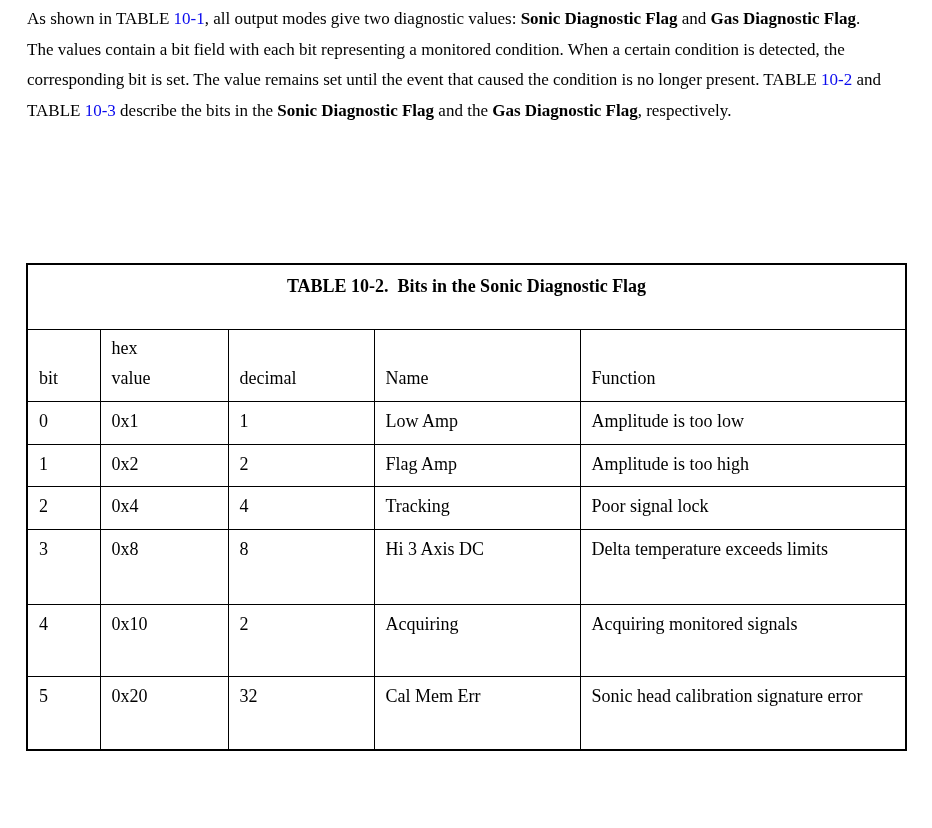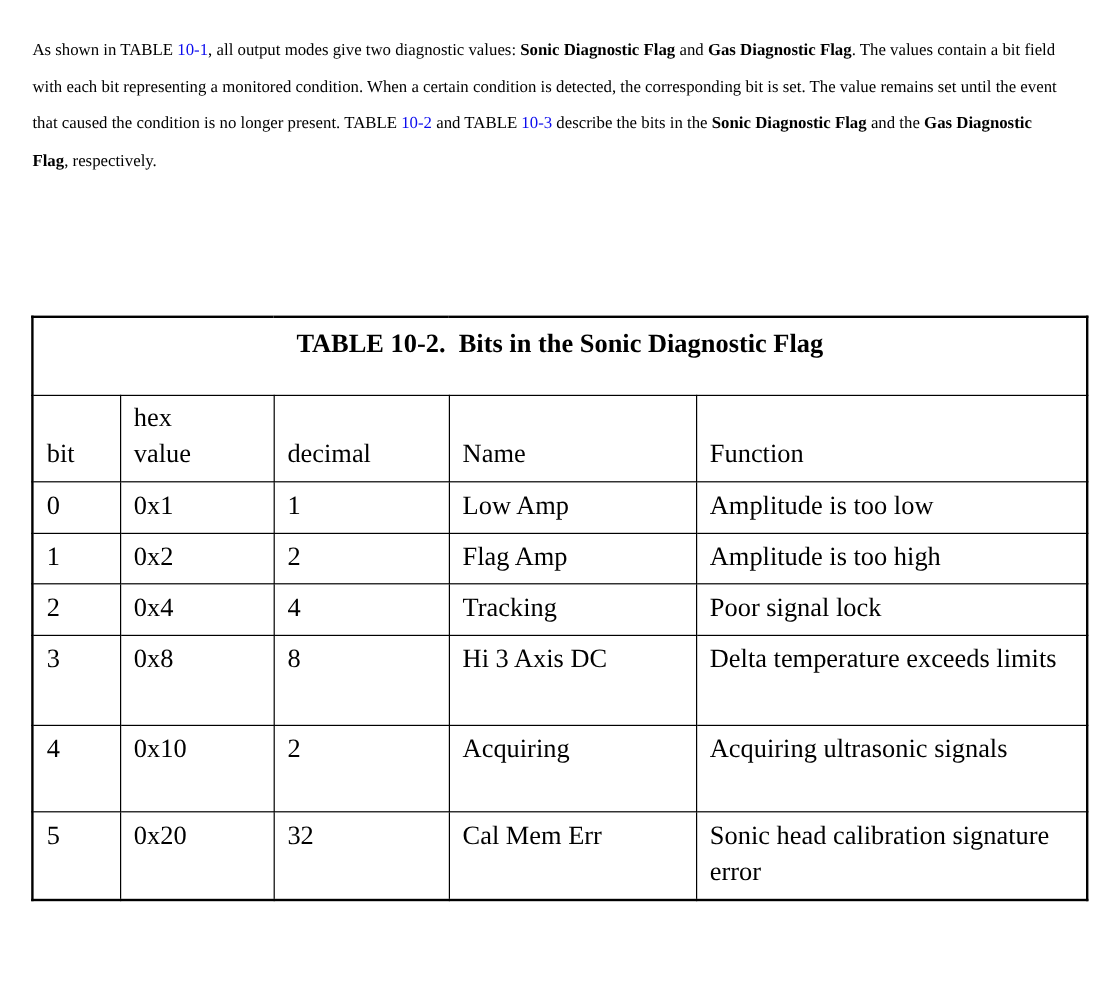--- a/index.html
+++ b/index.html
@@ -8,40 +8,40 @@
     width: 932px; height: 828px;
     background: #ffffff;
     color: #000000;
     font-family: "Liberation Serif", "DejaVu Serif", serif;
     overflow: hidden;
   }
   .page { position: relative; width: 932px; height: 828px; }
 
   .para {
     position: absolute;
-    left: 27px; top: 28px;
+    left: 27px; top: 4px;
     width: 858px;
-    font-size: 14px;
+    font-size: 17px;
     line-height: 30.6px;
     margin: 0;
   }
   .para b { font-weight: bold; }
   a.ref-link {
     color: #0b0bee;
     text-decoration: none;
     cursor: pointer;
   }
 
   table.diag {
     position: absolute;
     left: 26px; top: 263px;
     width: 879px;
     border-collapse: collapse;
     table-layout: fixed;
-    font-size: 22px;
+    font-size: 18px;
     line-height: 30px;
   }
   table.diag td {
     border: 1.5px solid #000;
     overflow: hidden;
   }
   table.diag { border: 2px solid #000; }
 
   td.title-cell {
     text-align: center;
@@ -124,21 +124,21 @@
           <td>0x8</td>
           <td>8</td>
           <td>Hi 3 Axis DC</td>
           <td>Delta temperature exceeds limits</td>
         </tr>
         <tr class="data-row">
           <td>4</td>
           <td>0x10</td>
           <td>2</td>
           <td>Acquiring</td>
-          <td>Acquiring ultrasonic signals</td>
+          <td>Acquiring monitored signals</td>
         </tr>
         <tr class="data-row">
           <td>5</td>
           <td>0x20</td>
           <td>32</td>
           <td>Cal Mem Err</td>
           <td>Sonic head calibration signature error</td>
         </tr>
       </tbody>
   </table>

